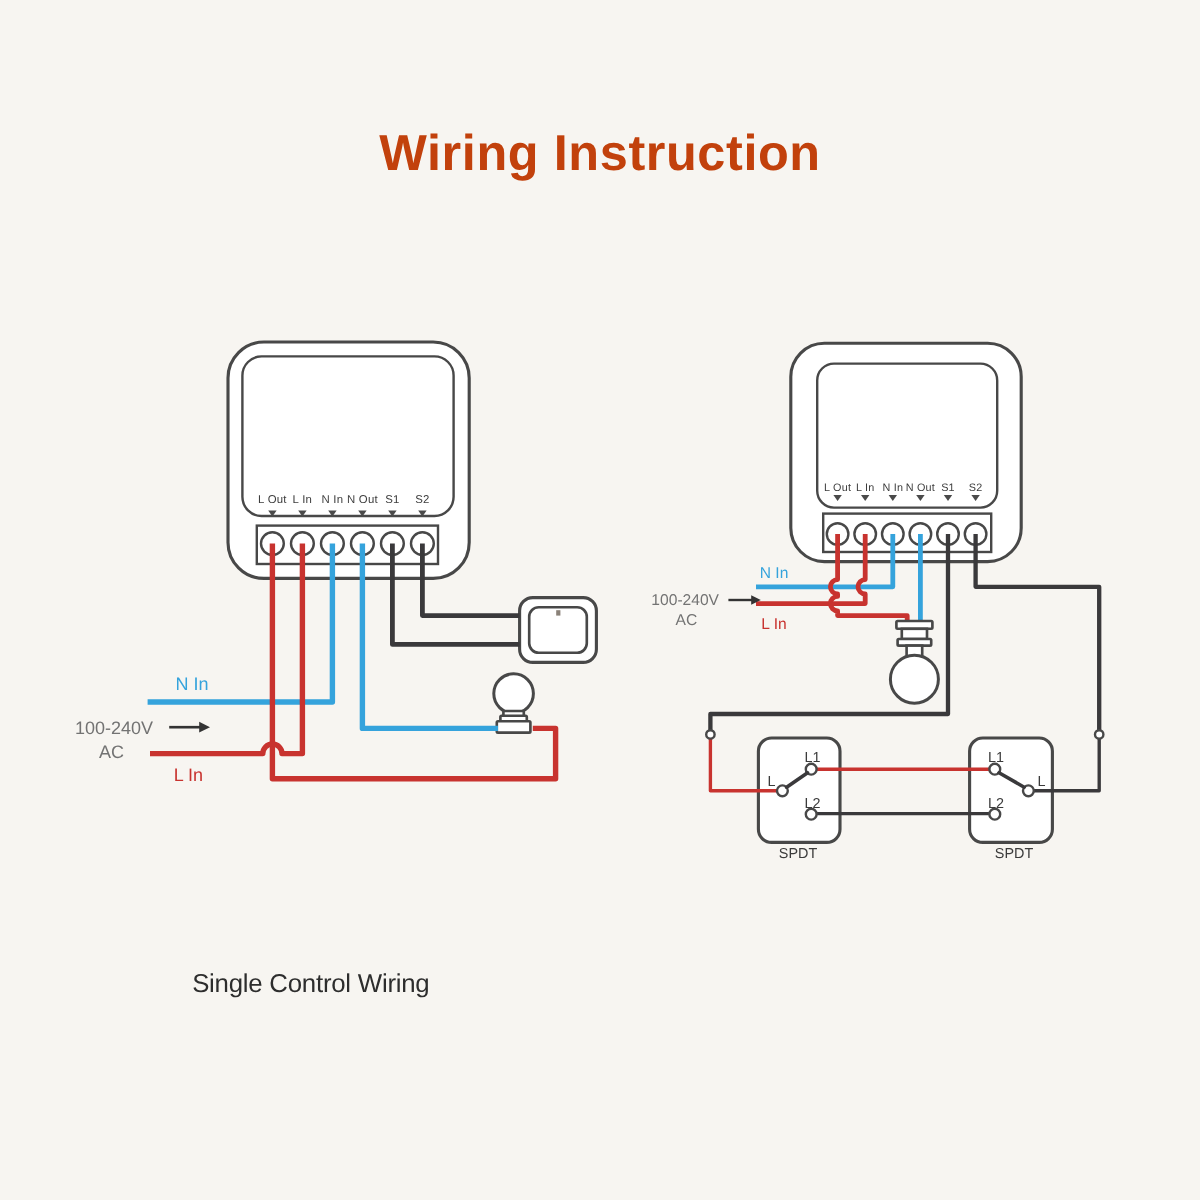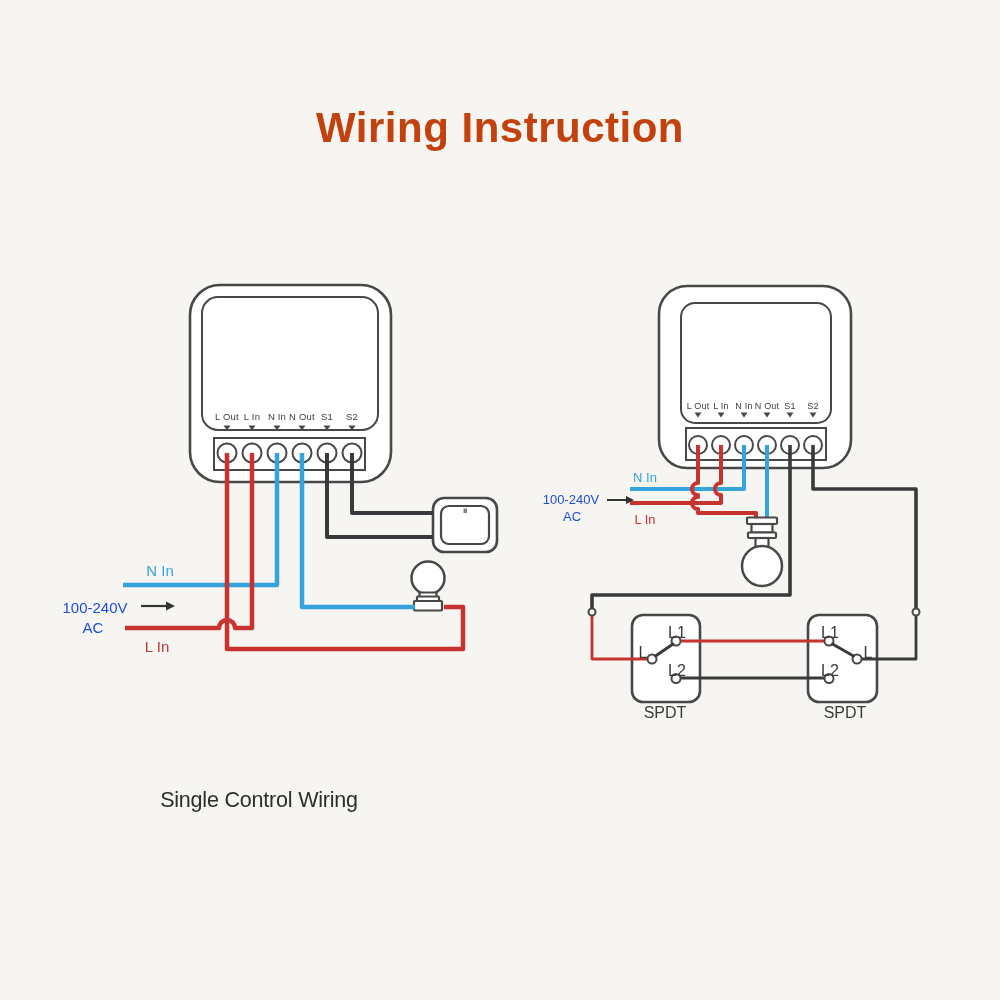--- a/index.html
+++ b/index.html
@@ -15,24 +15,24 @@
     font-size:42px;font-weight:700;color:#c2410c;letter-spacing:0.5px;
     white-space:nowrap;
   }
   svg{position:absolute;left:0;top:0;}
   .lbl{position:absolute;transform:translateX(-50%);white-space:nowrap;line-height:1;}
   .tlabel{position:absolute;transform:translateX(-50%);white-space:nowrap;
     font-size:9.5px;color:#3d3d3d;line-height:1;letter-spacing:0.2px;}
   .tlabel.small{font-size:9px;}
   .blue{color:var(--blue,#35a3dc);}
   .red{color:var(--red,#c8332f);}
-  .dark{color:#1d4ed8;}
+  .dark{color:#737373;}
   .f15{font-size:15px;}
   .f13{font-size:13px;}
-  .spdt-lbl{font-size:16px;color:#3b3b3b;}
+  .spdt-lbl{font-size:12px;color:#3b3b3b;}
   .caption{
     position:absolute;transform:translateX(-50%);
     font-size:21.5px;color:#2d2d2d;white-space:nowrap;letter-spacing:-0.2px;
   }
   
   .outline{stroke:var(--outline,#484848);fill:#ffffff;}
   .wire{fill:none;stroke-linejoin:round;stroke-linecap:butt;}
   .w-red{stroke:var(--red,#c8332f);}
   .w-blue{stroke:var(--blue,#35a3dc);}
   .w-dark{stroke:var(--dark,#3a393b);}
@@ -184,15 +184,15 @@
   <span class="lbl spdt-lbl" style="left:677px;top:625px">L1</span>
   <span class="lbl spdt-lbl" style="left:643px;top:645px">L</span>
   <span class="lbl spdt-lbl" style="left:677px;top:663px">L2</span>
   <span class="lbl spdt-lbl f13" style="left:665px;top:705px">SPDT</span>
 
   <span class="lbl spdt-lbl" style="left:830px;top:625px">L1</span>
   <span class="lbl spdt-lbl" style="left:868px;top:645px">L</span>
   <span class="lbl spdt-lbl" style="left:830px;top:663px">L2</span>
   <span class="lbl spdt-lbl f13" style="left:845px;top:705px">SPDT</span>
 
-  <div class="caption" style="left:259px;top:788px">Single Control Wiring</div>
+  <div class="caption" style="left:259px;top:808px">Single Control Wiring</div>
 
 </div>
 
 </body></html>

